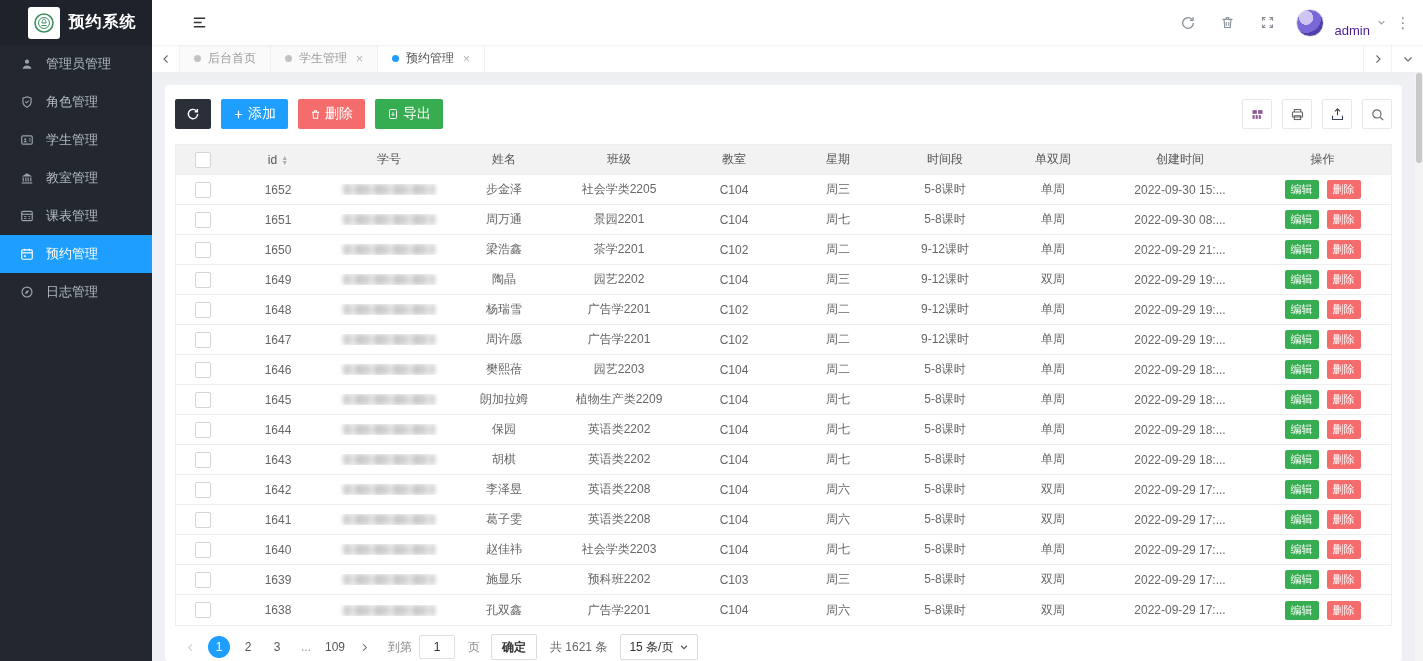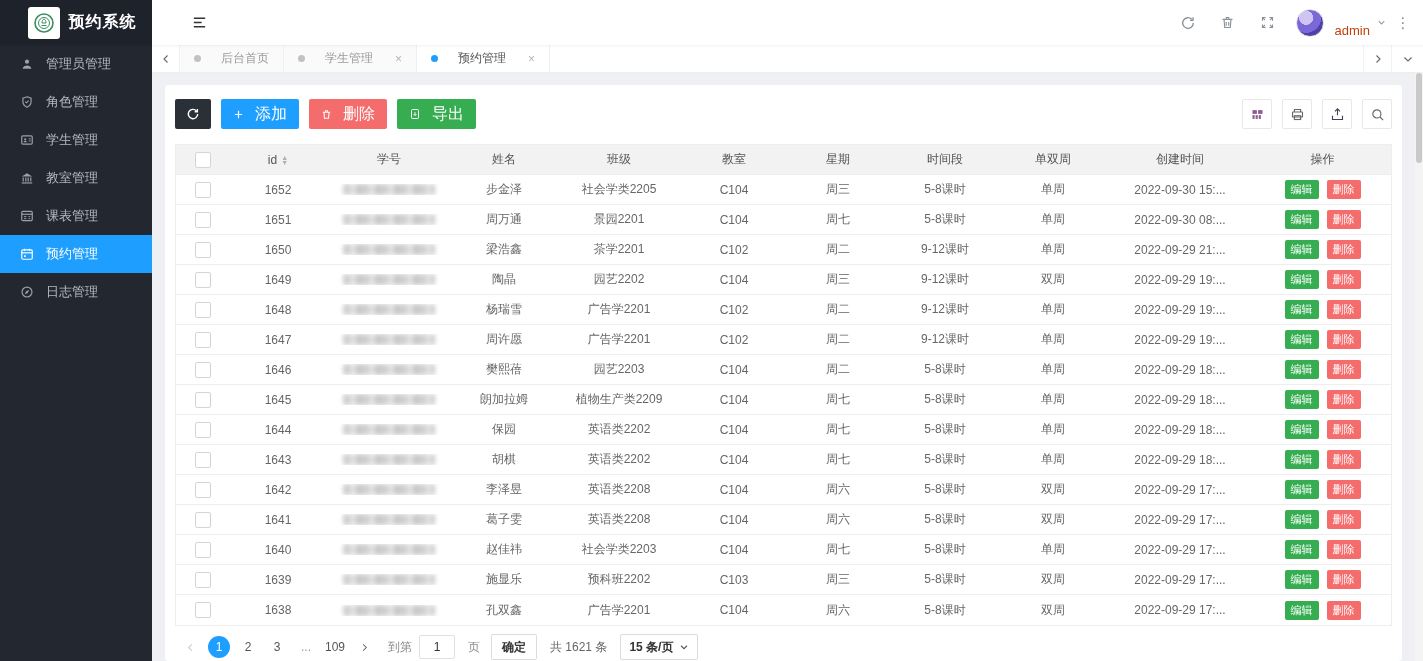--- a/index.html
+++ b/index.html
@@ -9,48 +9,48 @@
   
   .topbar { position:absolute; top:0; left:0; width:1423px; height:45px; background:#fff; box-shadow:0 1px 2px rgba(0,0,0,.06); z-index:5; }
   .brand { position:absolute; left:0; top:0; width:152px; height:45px; background:#1e222a; display:flex; align-items:center; padding-left:12px; gap:9px;justify-content:center; }
   .brand .logo { width:32px; height:32px; background:#fff; border-radius:3px; display:flex; align-items:center; justify-content:center; }
   .brand .title { color:#fff; font-size:16px; font-weight:bold; letter-spacing:1px; }
   .hamburger { position:absolute; left:178px; top:0; width:42px; height:45px; display:flex; align-items:center; justify-content:center; color:#333; cursor:pointer; }
   .topmenu { position:absolute; left:224px; top:0; height:45px; padding:0 20px; background:#f2f2f2; display:flex; align-items:center; font-size:13px; color:#333; cursor:pointer; }
   .top-right { position:absolute; right:8px; top:0; height:45px; display:flex; align-items:center; gap:4px; }
   .top-icon-btn { width:36px; height:45px; display:flex; align-items:center; justify-content:center; color:#8a9099; cursor:pointer; }
   .avatar { width:28px; height:28px; border-radius:50%; background:radial-gradient(circle at 35% 30%, #cfc4f2 0 28%, #7a68d8 29% 60%, #4f41a8 61%); border:1px solid #e3e3e3; margin-left:6px; }
-  .admin-name { font-size:13px; color:#c2410c; margin:16px 2px 0 7px; }
+  .admin-name { font-size:13px; color:#4c1d95; margin:16px 2px 0 7px; }
   .caret-down { color:#999; }
   .more-vert { width:24px; height:45px; display:flex; align-items:center; justify-content:center; color:#8a9099; font-size:15px; cursor:pointer; }
 
   
   .sidebar { position:absolute; left:0; top:45px; width:152px; height:616px; background:#23272f; z-index:4; }
   .side-item { height:38px; display:flex; align-items:center; padding-left:20px; gap:11px; color:#b3bac4; font-size:13px; cursor:pointer; }
   .side-item .side-icon { width:15px; height:15px; color:#9aa2ad; }
   .side-item.active { background:#1E9FFF; color:#fff; }
   .side-item.active .side-icon { color:#fff; }
 
   
   .tabsbar { position:absolute; left:152px; top:45px; width:1271px; height:28px; background:#fff; border-bottom:1px solid #eee; display:flex; align-items:stretch; }
   .tab-nav-btn { width:28px; display:flex; align-items:center; justify-content:center; color:#666; border-right:1px solid #f2f2f2; cursor:pointer; background:#fff; }
-  .tab { display:flex; align-items:center; gap:20px; padding:0 14px; font-size:12px; color:#9b9b9b; border-right:1px solid #f0f0f0; cursor:pointer; background:#fafafa; }
+  .tab { display:flex; align-items:center; gap:7px; padding:0 14px; font-size:12px; color:#9b9b9b; border-right:1px solid #f0f0f0; cursor:pointer; background:#fafafa; }
   .tab .dot { width:7px; height:7px; border-radius:50%; background:#c2c2c2; }
   .tab.active { background:#fff; color:#555; }
   .tab.active .dot { background:#1E9FFF; }
   .tab .tab-close { color:#b5b5b5; font-size:12px; margin-left:2px; }
   .tabs-right { margin-left:auto; display:flex; }
 
   
   .content { position:absolute; left:152px; top:73px; width:1263px; height:588px; background:#eef0f3; padding:12px 13px 0 13px; }
   .card { background:#fff; border-radius:4px; width:1237px; height:576px; padding:12px 10px 0 10px; position:relative; }
 
   
   .toolbar { display:flex; align-items:center; height:34px; margin-bottom:13px; }
-  .btn { height:30px; border:none; border-radius:2px; color:#fff; font-size:16px; display:flex; align-items:center; gap:11px; padding:0 12px; cursor:pointer; font-family:inherit; }
+  .btn { height:30px; border:none; border-radius:2px; color:#fff; font-size:14px; display:flex; align-items:center; gap:4px; padding:0 12px; cursor:pointer; font-family:inherit; }
   .btn + .btn { margin-left:10px; }
   .btn-dark { background:#2b3038; width:36px; justify-content:center; padding:0; }
   .btn-blue { background:#1E9FFF; }
   .btn-red { background:#f56c6c; }
   .btn-green { background:#36ad51; }
   .tool-right { margin-left:auto; display:flex; gap:10px; }
   .sq-btn { width:30px; height:30px; border:1px solid #e8e8e8; border-radius:2px; background:#fff; display:flex; align-items:center; justify-content:center; color:#666; cursor:pointer; }
   .sq-btn.col-ic { color:#8d5a92; }
   .sq-btn.up-ic { color:#3c4254; }
 
@@ -74,21 +74,21 @@
   .pager { display:flex; align-items:center; height:42px; padding-left:4px; font-size:12px; color:#666; gap:7px; }
   .pg { min-width:22px; height:22px; display:flex; align-items:center; justify-content:center; cursor:pointer; color:#555; }
   .pg.nav { color:#666; }
   .pg.disabled { color:#c8c8c8; cursor:default; }
   .pg.active { background:#1E9FFF; color:#fff; border-radius:50%; width:22px; }
   .pg.dots { color:#999; cursor:default; }
   .goto-label { color:#8a8a8a; margin-left:6px; }
   .goto-input { width:36px; height:24px; border:1px solid #e0e0e0; border-radius:2px; text-align:center; font-size:12px; color:#333; font-family:inherit; }
   .confirm-btn { height:26px; padding:0 10px; background:#fff; border:1px solid #dcdcdc; border-radius:2px; font-size:12px; font-weight:bold; color:#333; cursor:pointer; margin-left:4px; font-family:inherit; }
   .total-txt { margin-left:6px; color:#666; }
-  .pp-select { height:26px; border:1px solid #dcdcdc; border-radius:2px; display:flex; align-items:center; gap:6px; padding:0 8px; font-weight:bold; color:#333; cursor:pointer; margin-left:6px; }
+  .pp-select { height:26px; border:1px solid #dcdcdc; border-radius:2px; display:flex; align-items:center; gap:6px; padding:0 8px; font-weight:normal; color:#333; cursor:pointer; margin-left:6px; }
   .pp-select svg { color:#555; }
 
   
   .v-scroll { position:absolute; right:0; top:73px; width:8px; height:588px; background:#f4f4f4; z-index:6; }
   .v-thumb { position:absolute; top:0; left:1px; width:6px; height:90px; background:#c9c9c9; border-radius:3px; }
 </style>
 </head>
 <body>
 
 <div class="topbar">

